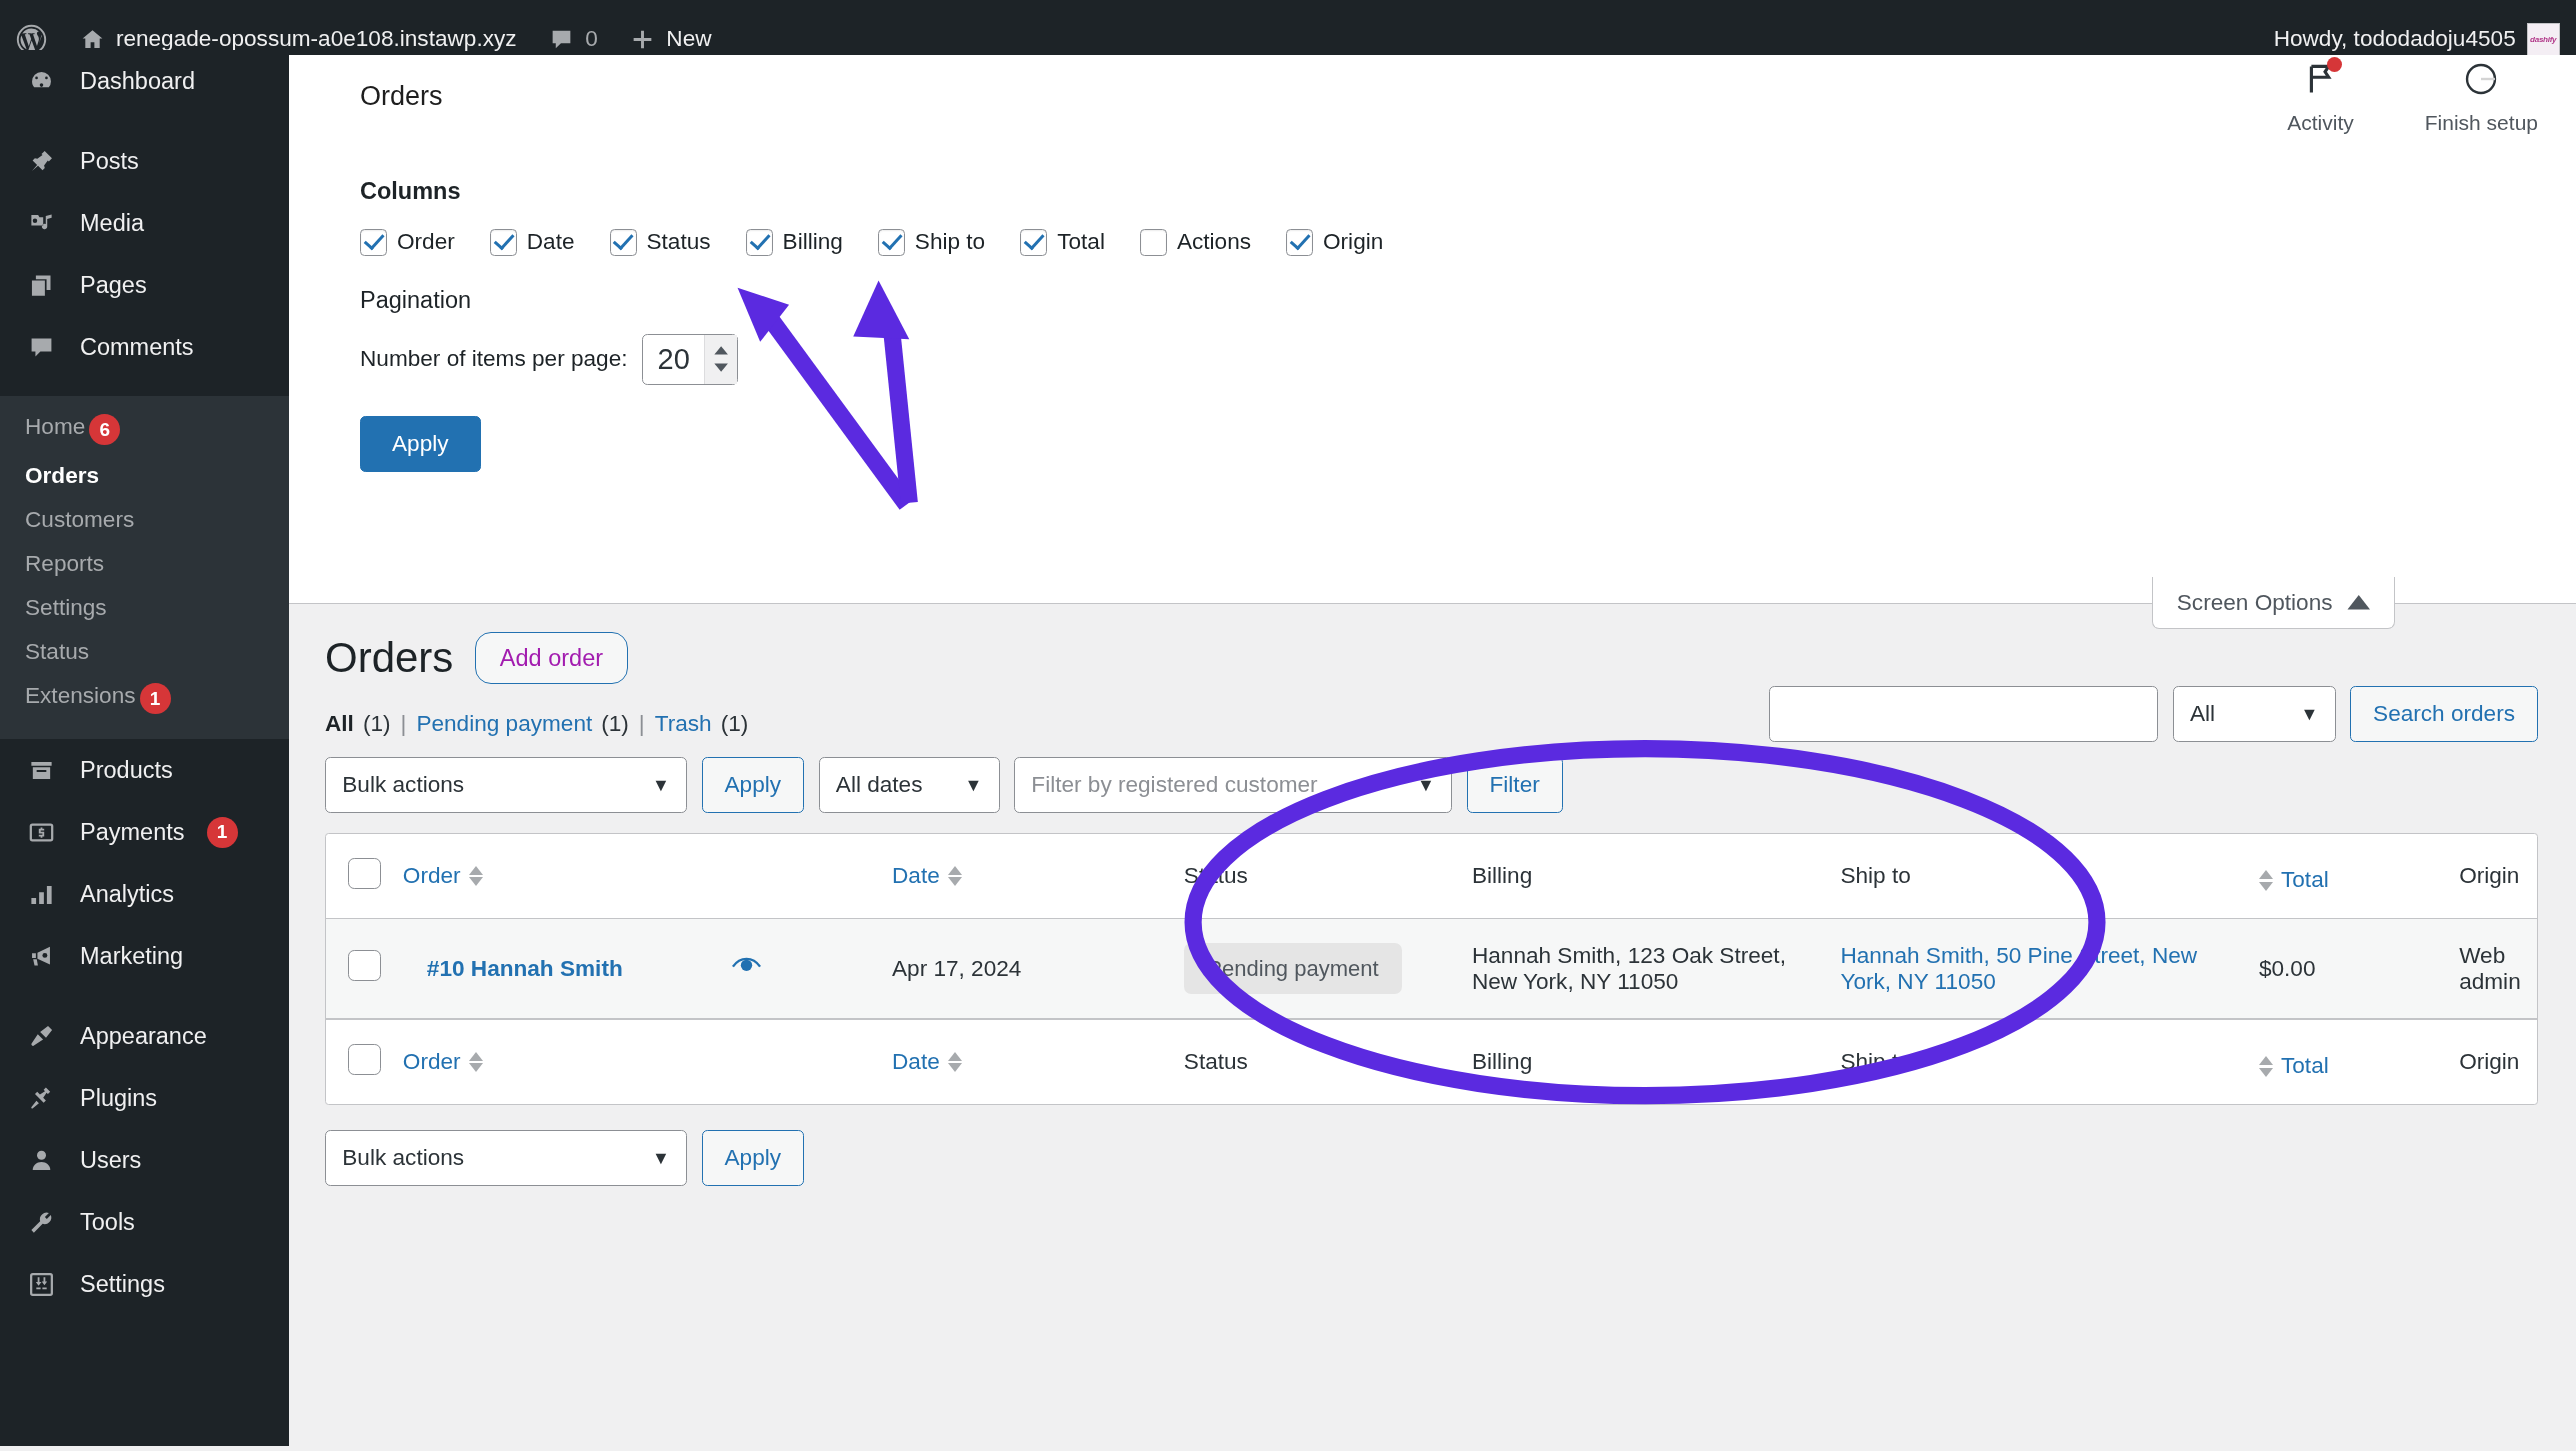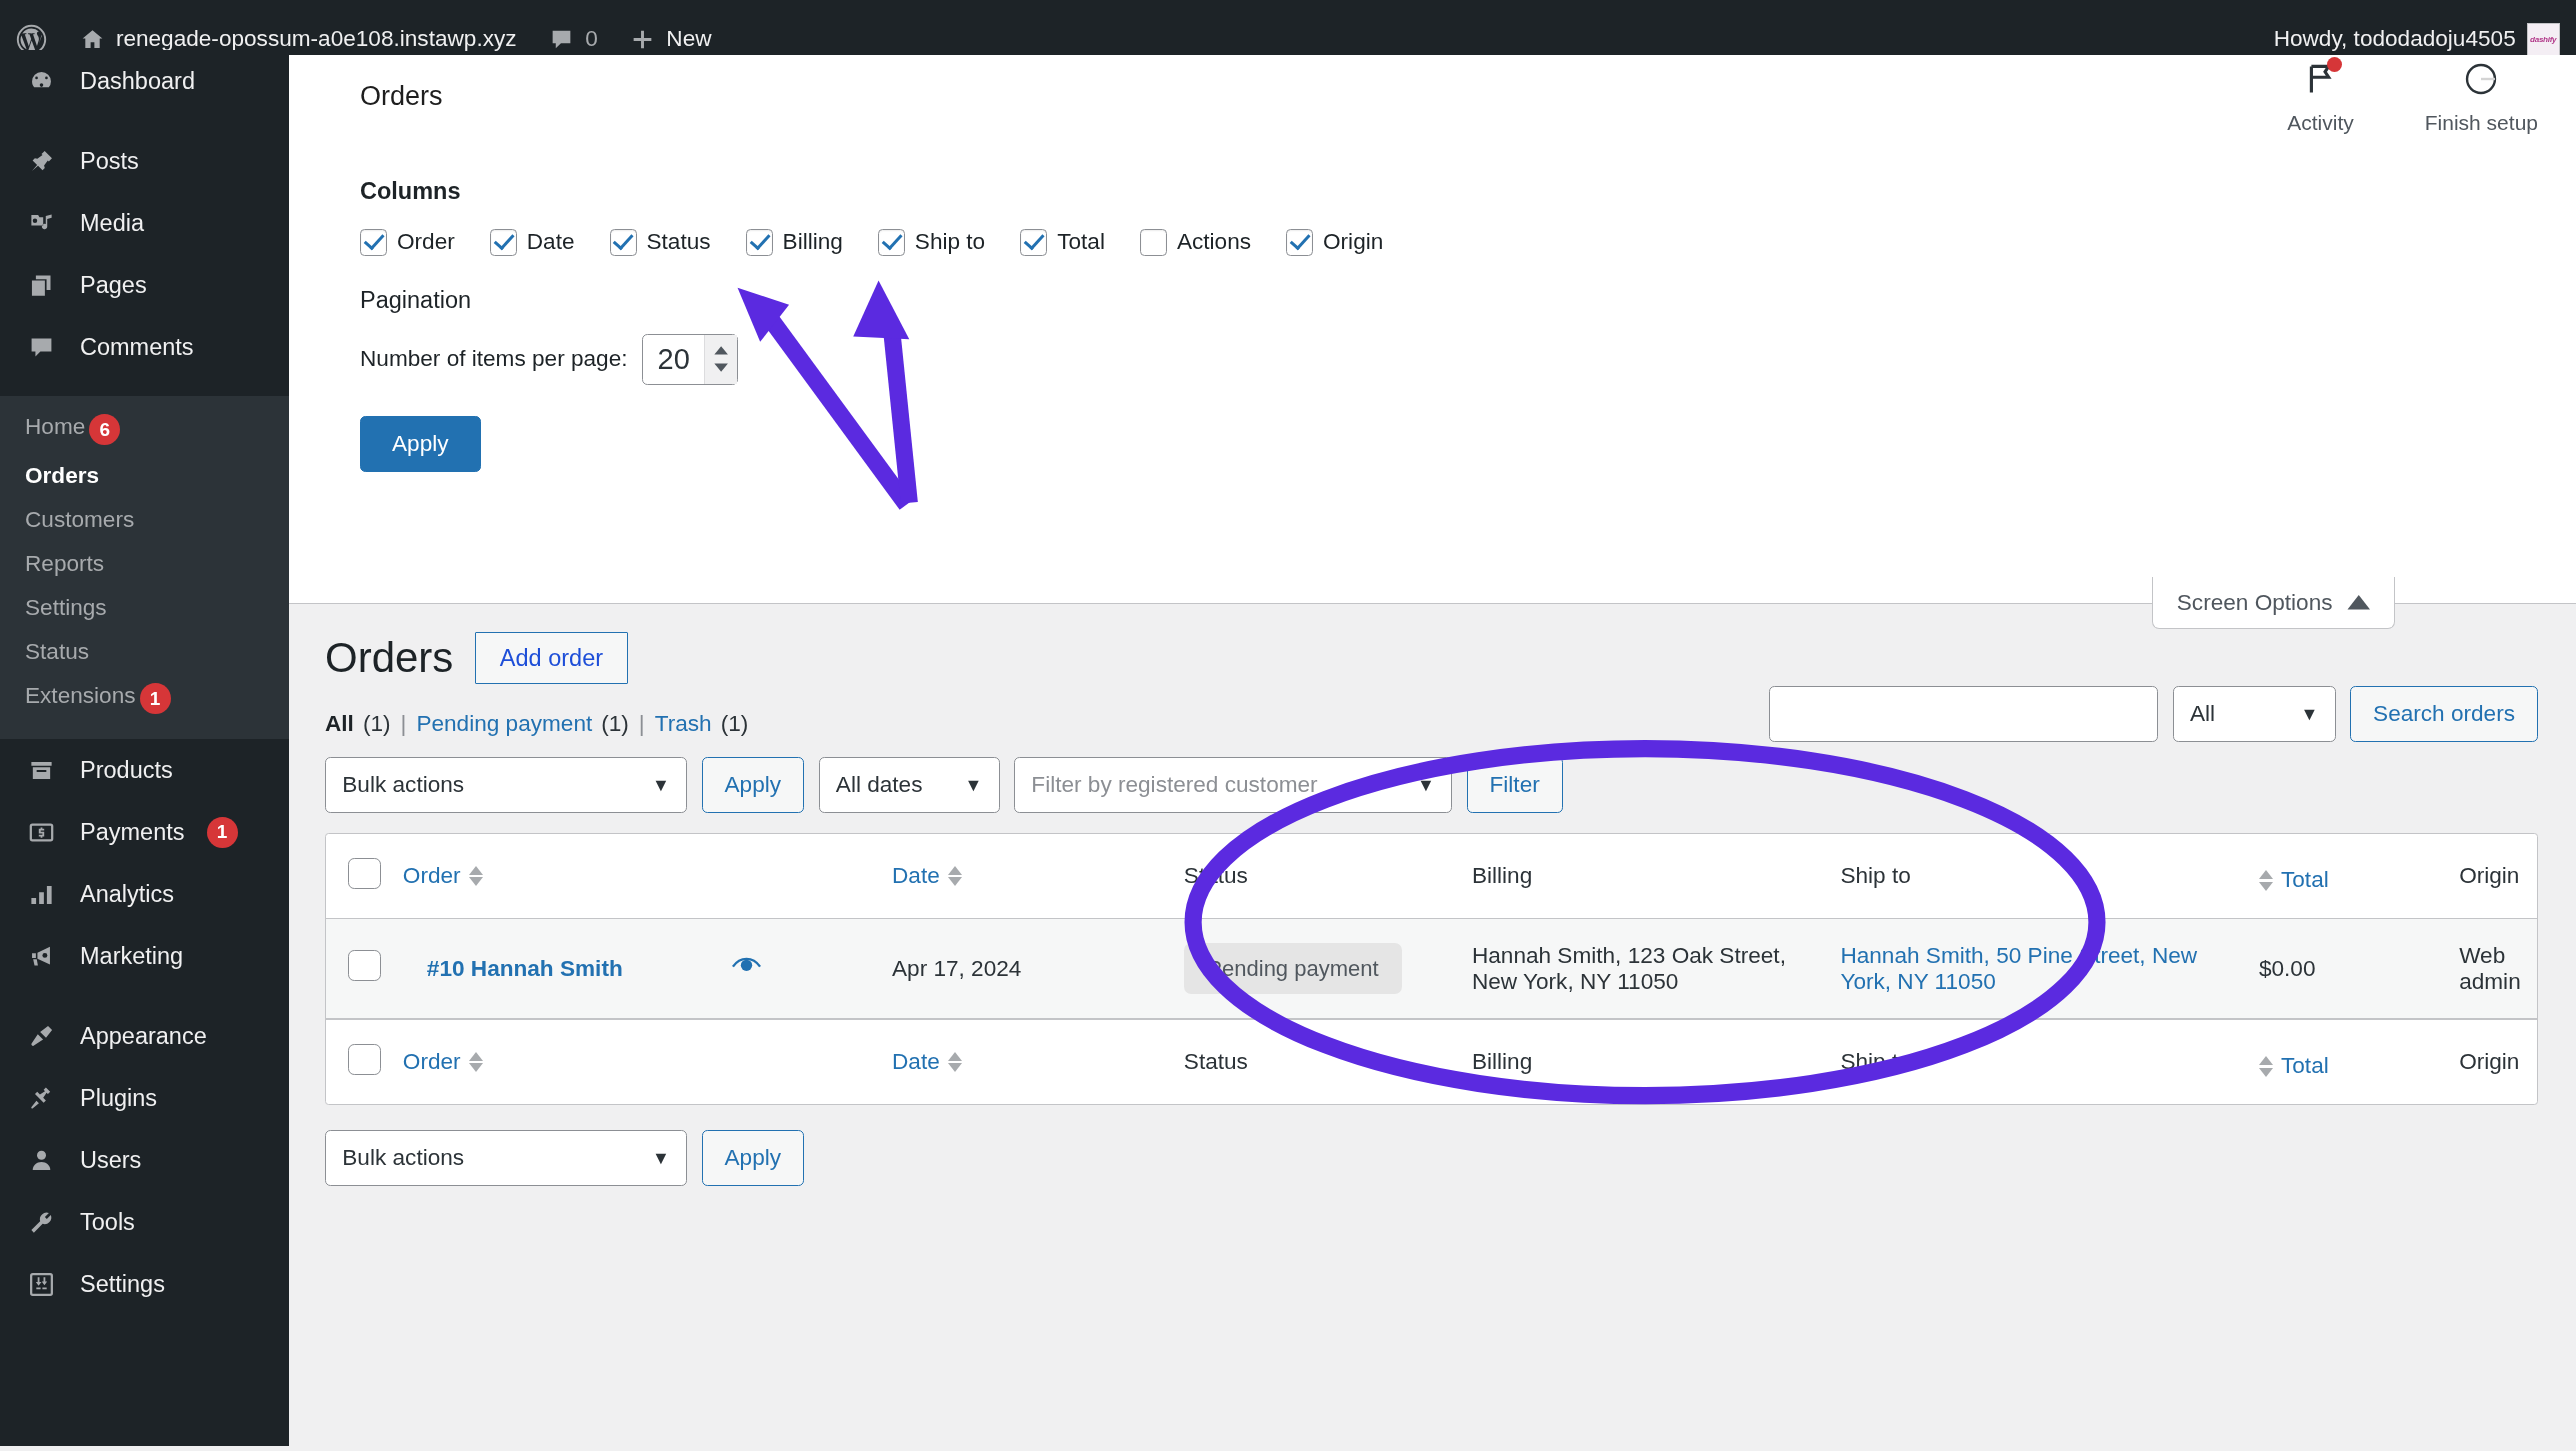--- a/index.html
+++ b/index.html
@@ -129,22 +129,22 @@
     border-radius: 0 0 7.2px 7.2px; display:flex; align-items:center; gap:14.5px;
     padding: 0 23.5px; font-size:22.6px; color:#50575e; z-index: 5;
   }
 
   
   #list-area { position:absolute; top: 550px; left:0; width:2287px; padding: 27px 38px 0 36px; }
   .title-row { display:flex; align-items:center; gap: 22px; margin-bottom: 27px; }
   #orders-title { font-size: 42px; font-weight: 400; color:#1d2327; }
   .btn-secondary {
     display:inline-flex; align-items:center; justify-content:center;
-    height: 52px; padding: 0 23.5px; border-radius:1px; background:#f6f7f7;
-    border:0.9px solid #2271b1; color:#1d4ed8; font-size:23.5px;
+    height: 52px; padding: 0 23.5px; border-radius:16px; background:#f6f7f7;
+    border:0.9px solid #2271b1; color:#a21caf; font-size:23.5px;
   }
   .subsubsub { display:flex; align-items:center; gap: 0; font-size:22.6px; color:#2c3338; margin-bottom: 20px; }
   .ss-link { color:#2271b1; }
   .ss-link.current { color:#1d2327; font-weight:700; }
   .ss-count { color:#2c3338; }
   .ss-sep { color:#8c8f94; margin: 0 10px; }
 
   .tablenav { display:flex; align-items:center; gap: 14.5px; margin-bottom: 20px; position: relative; }
   .select-box {
     height: 56px; border:0.9px solid #8c8f94; border-radius:5.4px; background:#fff;

